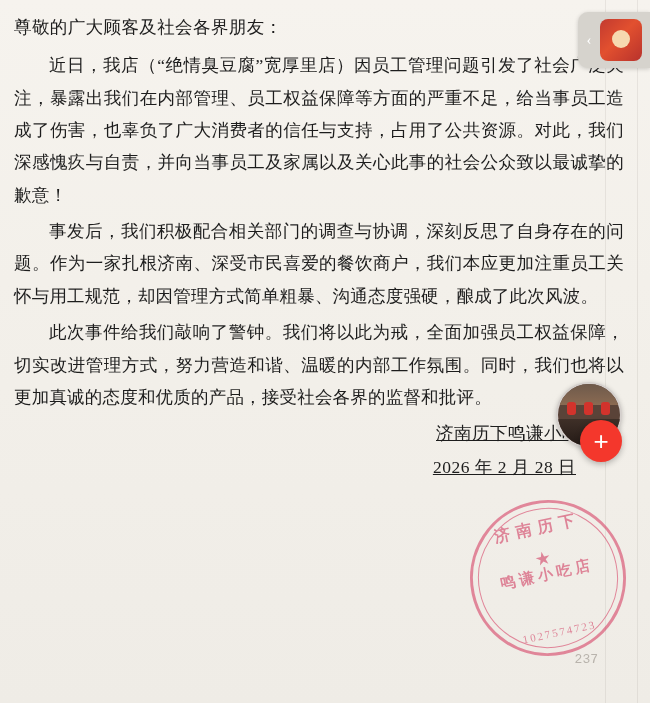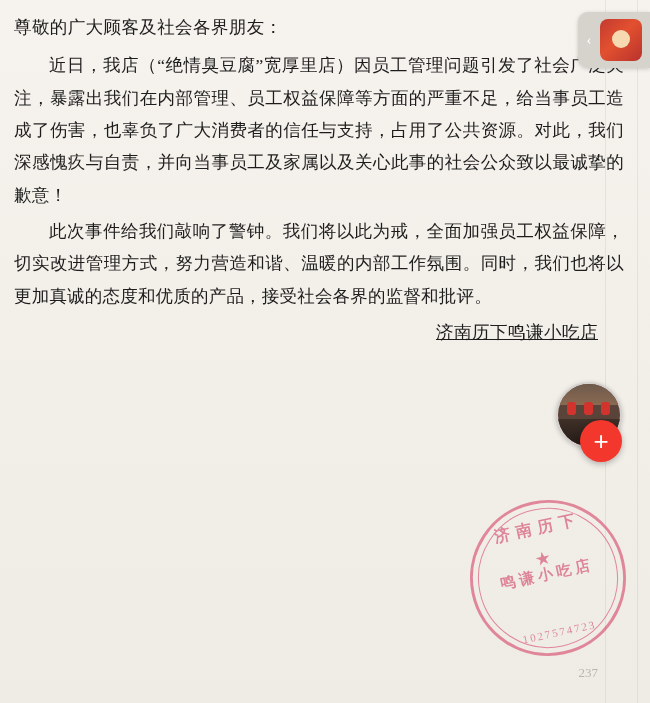--- a/index.html
+++ b/index.html
@@ -122,24 +122,24 @@
     left: 0;
     right: 0;
     text-align: center;
     color: #cf2f57;
     font-size: 11px;
     letter-spacing: 2px;
   }
   #page-number {
     position: absolute;
     right: 52px;
-    bottom: 22px;
+    bottom: 36px;
     color: #b9b4ad;
     font-size: 13px;
-    font-family: Liberation Serif, serif;
+    font-family: Liberation Mono, monospace;
   }
   
   #float-card {
     position: absolute;
     right: 0;
     top: 12px;
     width: 72px;
     height: 56px;
     background: #d6d3cd;
     border-radius: 10px 0 0 10px;
@@ -242,24 +242,26 @@
 <body>
 
 <div id="page">
   <div id="paper-texture"></div>
   <div class="edge-line" style="right:44px;"></div>
   <div class="edge-line" style="right:12px;"></div>
 
   <div id="letter">
     <p class="salutation">尊敬的广大顾客及社会各界朋友：</p>
     <p class="para">近日，我店（“绝情臭豆腐”宽厚里店）因员工管理问题引发了社会广泛关注，暴露出我们在内部管理、员工权益保障等方面的严重不足，给当事员工造成了伤害，也辜负了广大消费者的信任与支持，占用了公共资源。对此，我们深感愧疚与自责，并向当事员工及家属以及关心此事的社会公众致以最诚挚的歉意！</p>
+    <p class="para">事发后，我们积极配合相关部门的调查与协调，深刻反思了自身存在的问题。作为一家扎根济南、深受市民喜爱的餐饮商户，我们本应更加注重员工关怀与用工规范，却因管理方式简单粗暴、沟通态度强硬，酿成了此次风波。</p>
     <p class="para">此次事件给我们敲响了警钟。我们将以此为戒，全面加强员工权益保障，切实改进管理方式，努力营造和谐、温暖的内部工作氛围。同时，我们也将以更加真诚的态度和优质的产品，接受社会各界的监督和批评。</p>
 
     <div class="signature-block">
       <div class="sign-name">济南历下鸣谦小吃店</div>
+      <div class="sign-date">2026 年 2 月 28 日</div>
     </div>
   </div>
 
   <div id="seal">
     <div class="seal-inner"></div>
     <div class="seal-top">济南历下</div>
     <div class="seal-star">★</div>
     <div class="seal-mid">鸣谦小吃店</div>
     <div class="seal-bottom">1027574723</div>
   </div>

